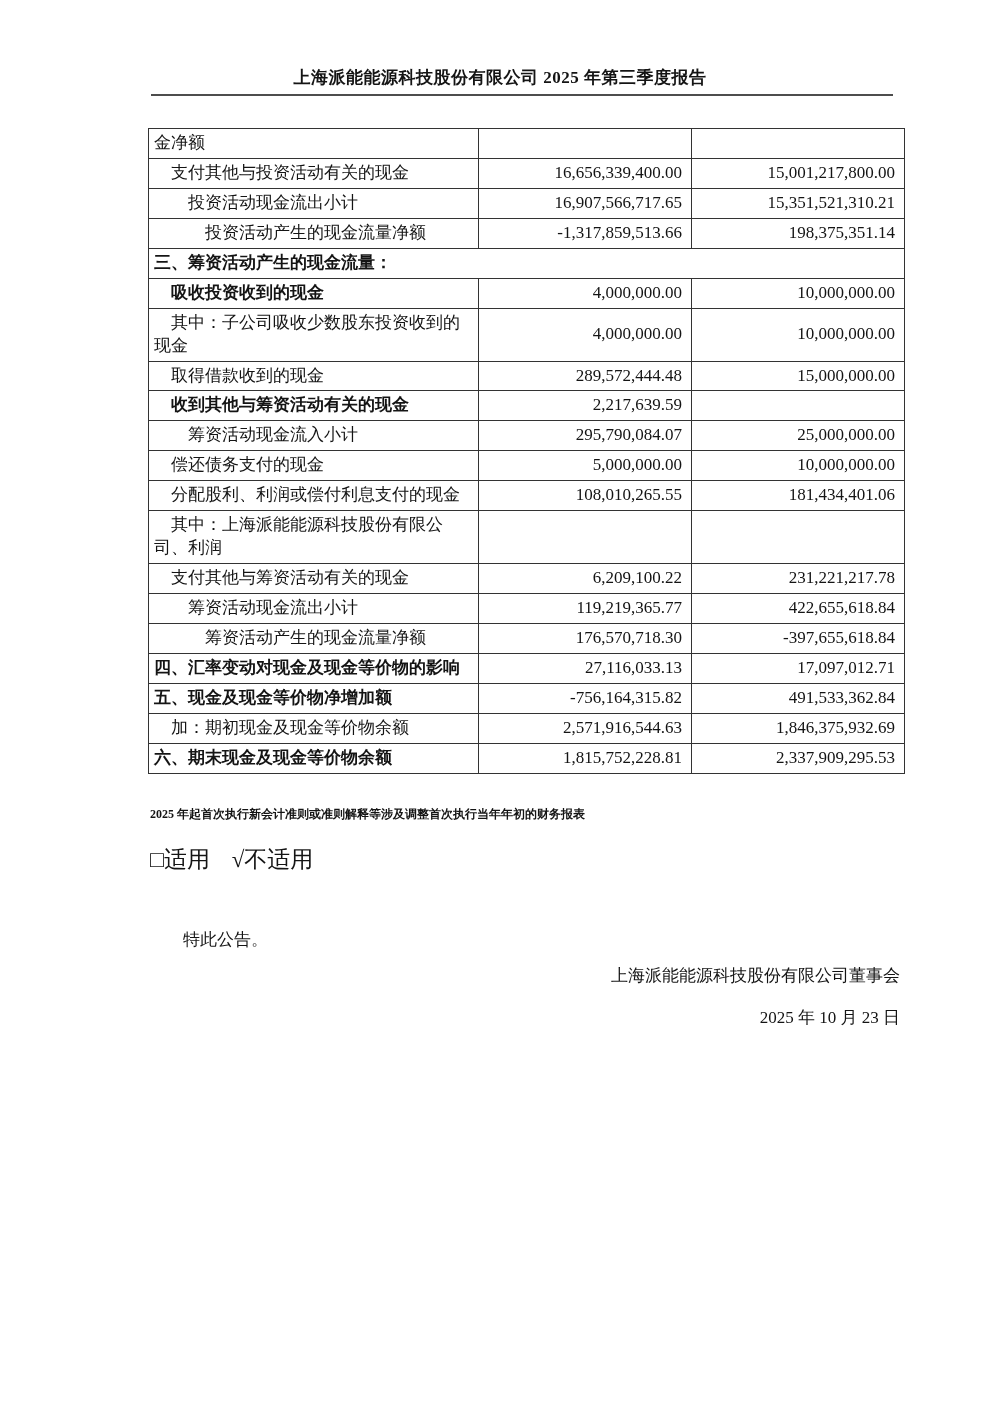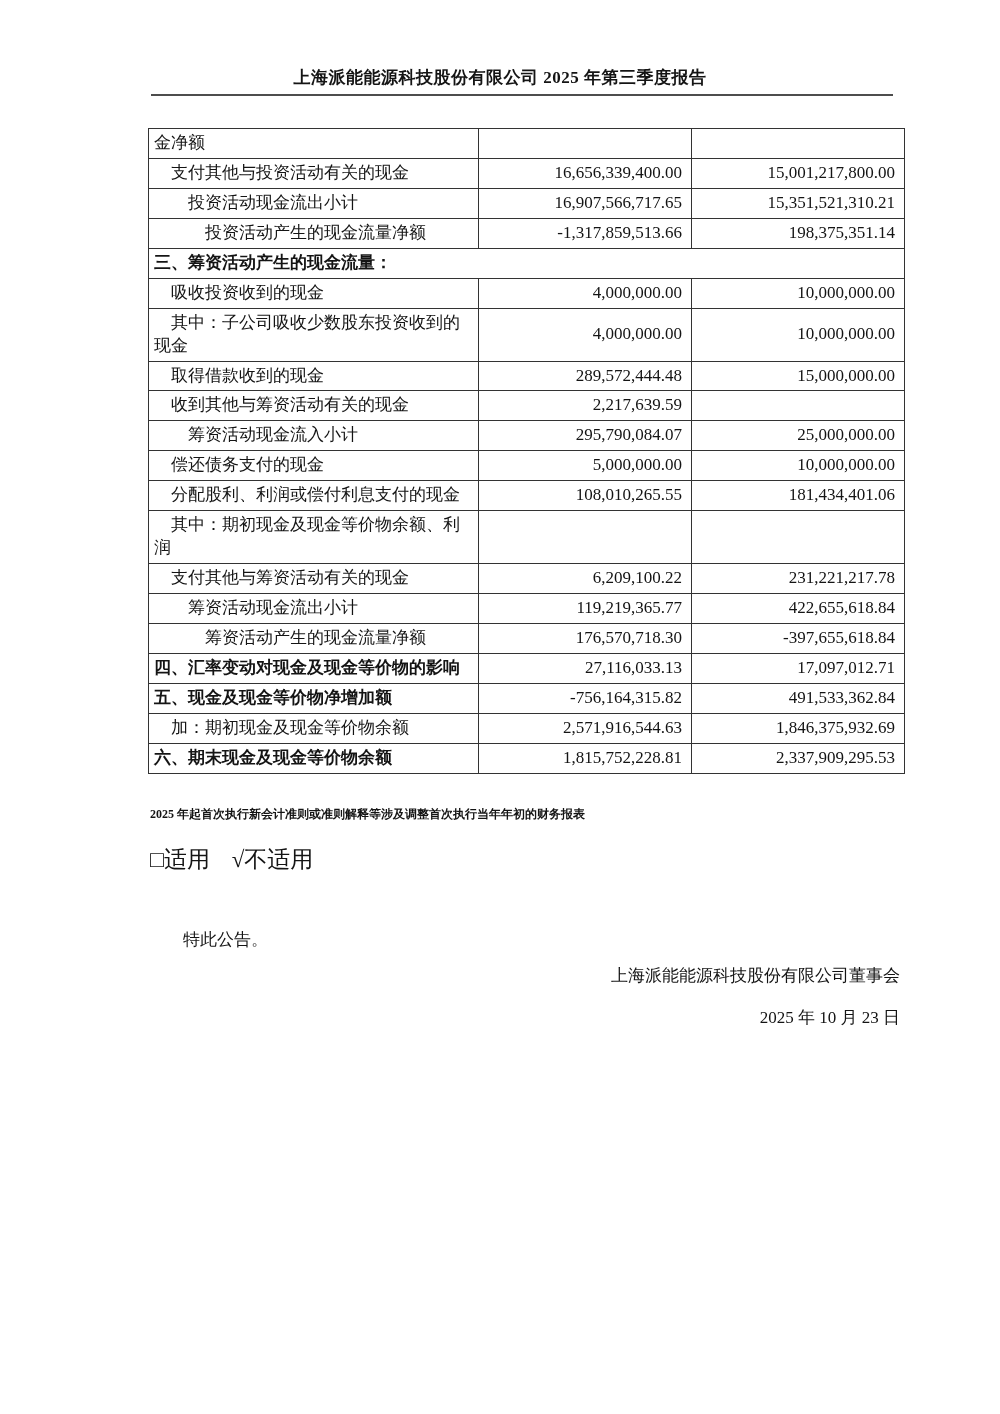--- a/index.html
+++ b/index.html
@@ -91,56 +91,56 @@
         </tr>
         <tr>
           <td class="label" style="text-indent: 51px;">投资活动产生的现金流量净额</td>
           <td class="num">-1,317,859,513.66</td>
           <td class="num">198,375,351.14</td>
         </tr>
         <tr>
           <td colspan="3" class="section bold">三、筹资活动产生的现金流量：</td>
         </tr>
         <tr>
-          <td class="label" style="text-indent: 17px;">吸收投资收到的现金</td>
+          <td class="label" style="text-indent: 17px; font-weight: bold;">吸收投资收到的现金</td>
           <td class="num">4,000,000.00</td>
           <td class="num">10,000,000.00</td>
         </tr>
         <tr>
           <td class="label" style="text-indent: 17px;">其中：子公司吸收少数股东投资收到的现金</td>
           <td class="num">4,000,000.00</td>
           <td class="num">10,000,000.00</td>
         </tr>
         <tr>
           <td class="label" style="text-indent: 17px;">取得借款收到的现金</td>
           <td class="num">289,572,444.48</td>
           <td class="num">15,000,000.00</td>
         </tr>
         <tr>
-          <td class="label" style="text-indent: 17px;">收到其他与筹资活动有关的现金</td>
+          <td class="label" style="text-indent: 17px; font-weight: bold;">收到其他与筹资活动有关的现金</td>
           <td class="num">2,217,639.59</td>
           <td class="num"></td>
         </tr>
         <tr>
           <td class="label" style="text-indent: 34px;">筹资活动现金流入小计</td>
           <td class="num">295,790,084.07</td>
           <td class="num">25,000,000.00</td>
         </tr>
         <tr>
           <td class="label" style="text-indent: 17px;">偿还债务支付的现金</td>
           <td class="num">5,000,000.00</td>
           <td class="num">10,000,000.00</td>
         </tr>
         <tr>
           <td class="label" style="text-indent: 17px;">分配股利、利润或偿付利息支付的现金</td>
           <td class="num">108,010,265.55</td>
           <td class="num">181,434,401.06</td>
         </tr>
         <tr>
-          <td class="label" style="text-indent: 17px;">其中：期初现金及现金等价物余额、利润</td>
+          <td class="label" style="text-indent: 17px;">其中：上海派能能源科技股份有限公司、利润</td>
           <td class="num"></td>
           <td class="num"></td>
         </tr>
         <tr>
           <td class="label" style="text-indent: 17px;">支付其他与筹资活动有关的现金</td>
           <td class="num">6,209,100.22</td>
           <td class="num">231,221,217.78</td>
         </tr>
         <tr>
           <td class="label" style="text-indent: 34px;">筹资活动现金流出小计</td>

